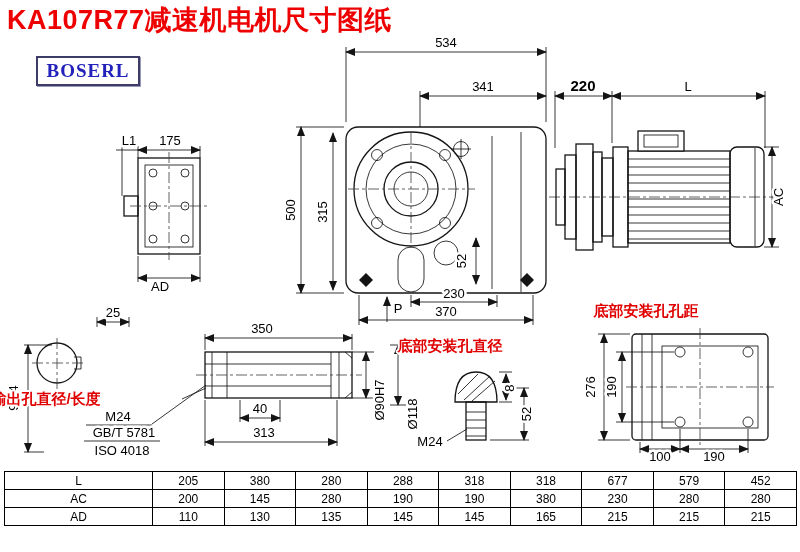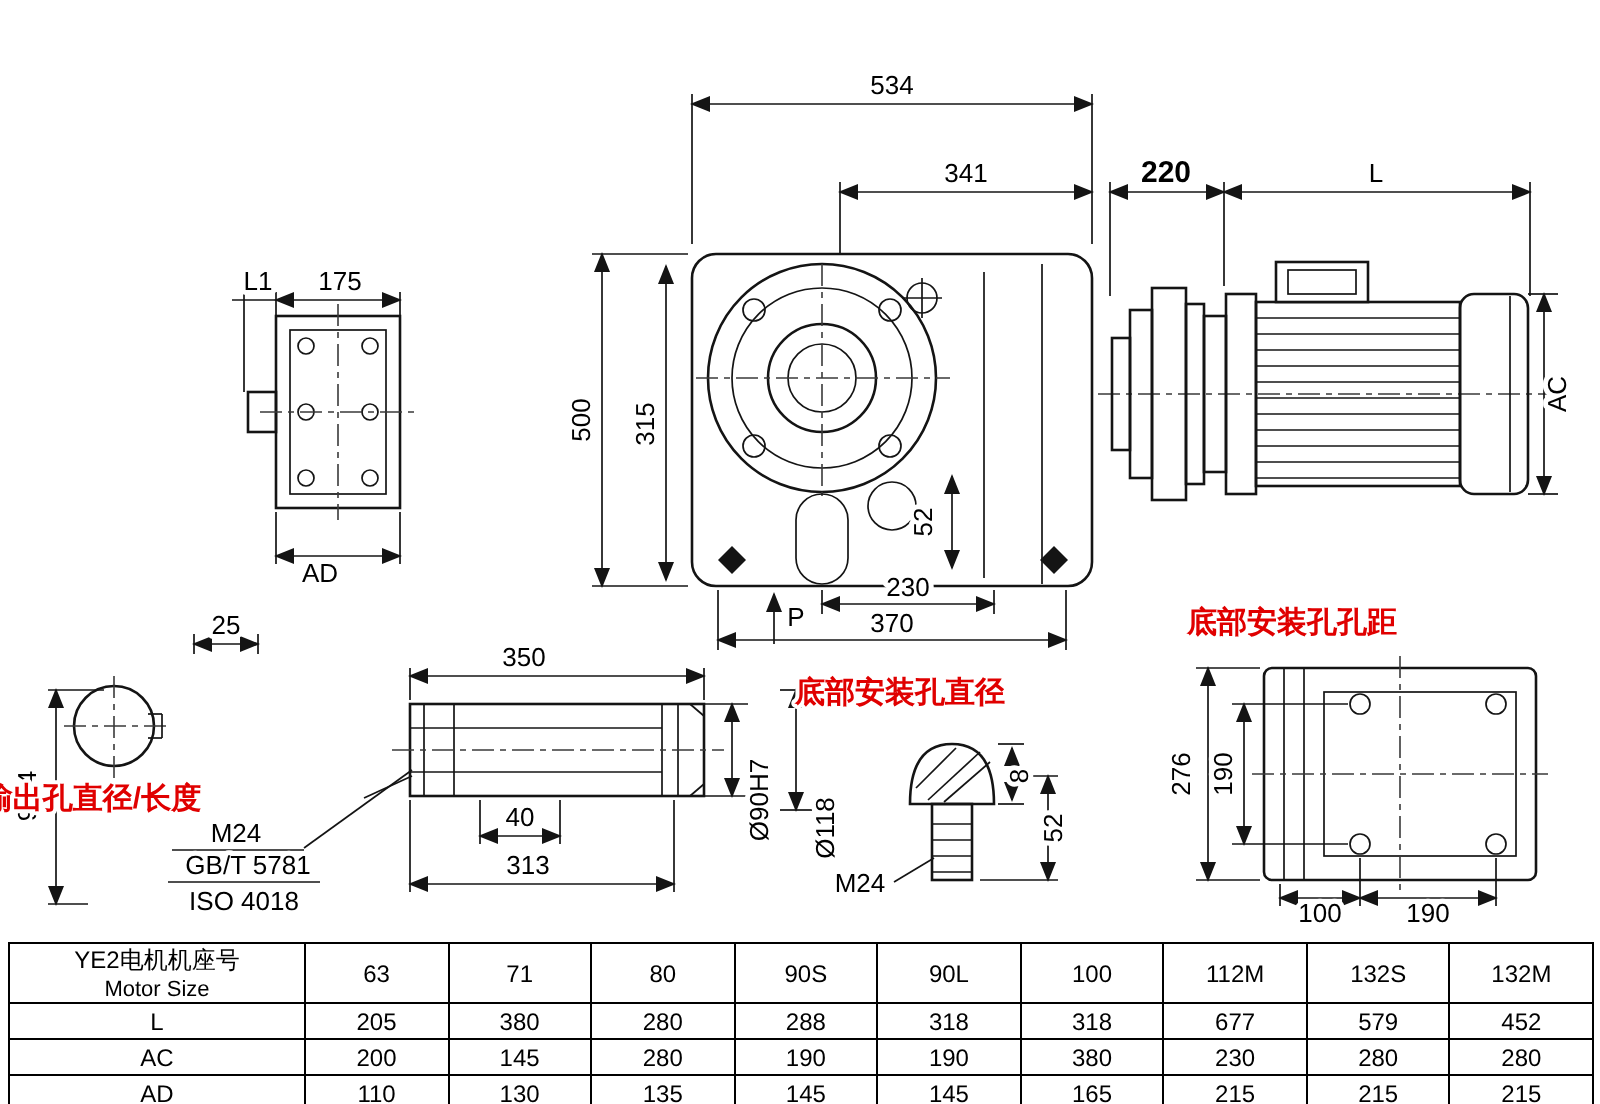--- a/index.html
+++ b/index.html
@@ -43,20 +43,24 @@
     overflow:hidden; white-space:nowrap;
   }
   .dim-table tr.hrow th { height:27px; }
   .dim-table .en { font-size:11px; }
 </style>
 </head>
 <body>
 
 <div class="canvas">
 
+  <div class="title">KA107R77减速机电机尺寸图纸</div>
+  <div class="logo">
+    <span>BOSERL</span>
+  </div>
 
   <svg class="draw" width="800" height="552" viewBox="0 0 800 552">
     <defs>
       <marker id="arr" viewBox="0 0 10 8" refX="9" refY="4" markerWidth="10" markerHeight="8" orient="auto-start-reverse" markerUnits="userSpaceOnUse">
         <path d="M0,0 L10,4 L0,8 Z" fill="#141414"></path>
       </marker>
     </defs>
 
     <g>
       <rect class="ol" x="346" y="127" width="200" height="166" rx="12"></rect>
@@ -300,35 +304,20 @@
         <col>
         <col>
         <col>
         <col>
         <col>
         <col>
         <col>
         <col>
     </colgroup>
     <tbody>
-      <tr class="hrow">
-        <th>
-          <div>YE2电机机座号</div>
-          <div class="en">Motor Size</div>
-        </th>
-        <th>63</th>
-        <th>71</th>
-        <th>80</th>
-        <th>90S</th>
-        <th>90L</th>
-        <th>100</th>
-        <th>112M</th>
-        <th>132S</th>
-        <th>132M</th>
-      </tr>
       <tr>
         <th>L</th>
         <td>205</td>
         <td>380</td>
         <td>280</td>
         <td>288</td>
         <td>318</td>
         <td>318</td>
         <td>677</td>
         <td>579</td>

